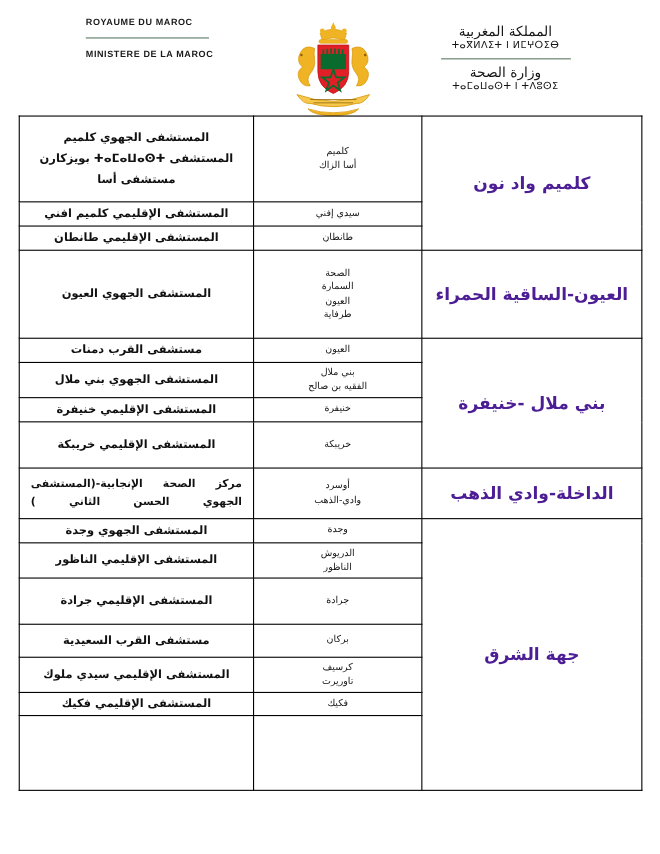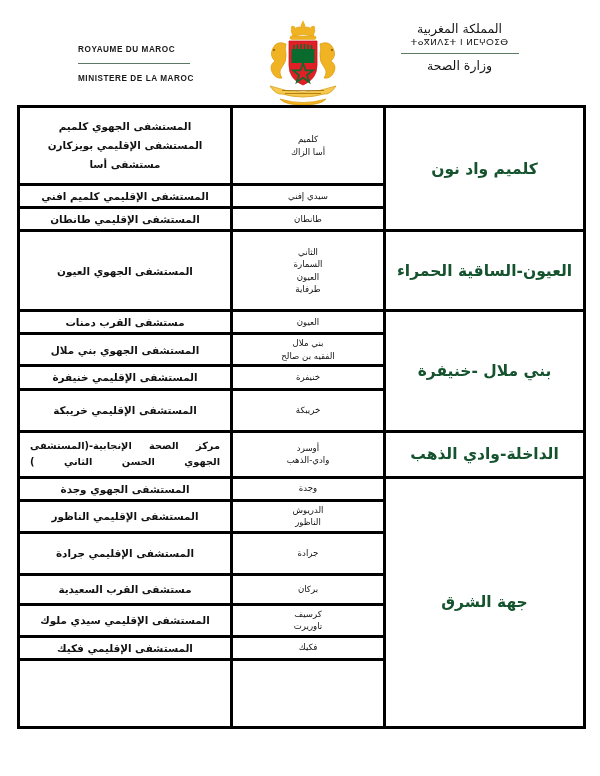--- a/index.html
+++ b/index.html
@@ -18,21 +18,21 @@
   
   #header {
     position: relative;
     height: 105px;
     width: 600px;
   }
 
   #fr-block {
     position: absolute;
     left: 78px;
-    top: 45px;
+    top: 16px;
     width: 170px;
     text-align: left;
   }
   #fr-block .fr-line {
     font-size: 8.2px;
     font-weight: bold;
     letter-spacing: 0.55px;
     color: #1a1a1a;
     white-space: nowrap;
   }
@@ -91,33 +91,33 @@
     height: 592px;
   }
   table.reg {
     border-collapse: collapse;
     table-layout: fixed;
     width: 566px;
     height: 592px;
     direction: rtl;
   }
   table.reg td {
-    border: 3px solid #000000;
+    border: 1px solid #000000;
     vertical-align: middle;
     padding: 2px 6px;
     font-family: "DejaVu Sans", "Liberation Sans", sans-serif;
   }
 
   col.c-region  { width: 200px; }
   col.c-prov    { width: 153px; }
   col.c-hosp    { width: 213px; }
 
   td.region {
     text-align: center;
-    color: #14532d;
+    color: #4c1d95;
     font-size: 15.5px;
     font-weight: bold;
     white-space: nowrap;
   }
   td.prov {
     text-align: center;
     color: #111111;
     font-size: 8.6px;
     font-weight: normal;
     line-height: 1.45;
@@ -192,40 +192,41 @@
 
       <path d="M22 83 q23 7 46 0 q-5 6 -23 6 q-18 0 -23 -6 Z" fill="#f0b323" stroke="#d89a10" stroke-width="0.7"></path>
     </svg>
   </div>
 
   <div id="ar-block">
     <div class="ar-line">المملكة المغربية</div>
     <div class="tif-line">ⵜⴰⴳⵍⴷⵉⵜ ⵏ ⵍⵎⵖⵔⵉⴱ</div>
     <div id="ar-rule"></div>
     <div class="ar-line">وزارة الصحة</div>
+    <div class="tif-line">ⵜⴰⵎⴰⵡⴰⵙⵜ ⵏ ⵜⴷⵓⵙⵉ</div>
   </div>
 </div>
 
 <div id="table-wrap">
   <table class="reg">
     <colgroup>
       <col class="c-region">
       <col class="c-prov">
       <col class="c-hosp">
     </colgroup>
     <tbody id="tbody">
         <tr style="height: 78px;">
           <td class="region" rowspan="3">كلميم واد نون</td>
           <td class="prov">
             <span class="ln">كلميم</span>
             <span class="ln">أسا الزاك</span>
           </td>
           <td class="hosp multi">
             <span class="ln">المستشفى الجهوي كلميم</span>
-            <span class="ln">المستشفى الإقليمي  بويزكارن</span>
+            <span class="ln">المستشفى ⵜⴰⵎⴰⵡⴰⵙⵜ  بويزكارن</span>
             <span class="ln">مستشفى أسا</span>
           </td>
         </tr>
         <tr style="height: 22px;">
           <td class="prov">
             <span class="ln">سيدي إفني</span>
           </td>
           <td class="hosp">
             <span class="ln">المستشفى الإقليمي كلميم افني</span>
           </td>
@@ -234,21 +235,21 @@
           <td class="prov">
             <span class="ln">طانطان</span>
           </td>
           <td class="hosp">
             <span class="ln">المستشفى الإقليمي طانطان</span>
           </td>
         </tr>
         <tr style="height: 80px;">
           <td class="region" rowspan="1">العيون-الساقية الحمراء</td>
           <td class="prov">
-            <span class="ln">الثاني</span>
+            <span class="ln">الصحة</span>
             <span class="ln">السمارة</span>
             <span class="ln">العيون</span>
             <span class="ln">طرفاية</span>
           </td>
           <td class="hosp">
             <span class="ln">المستشفى الجهوي العيون</span>
           </td>
         </tr>
         <tr style="height: 22px;">
           <td class="region" rowspan="4">بني ملال -خنيفرة</td>

